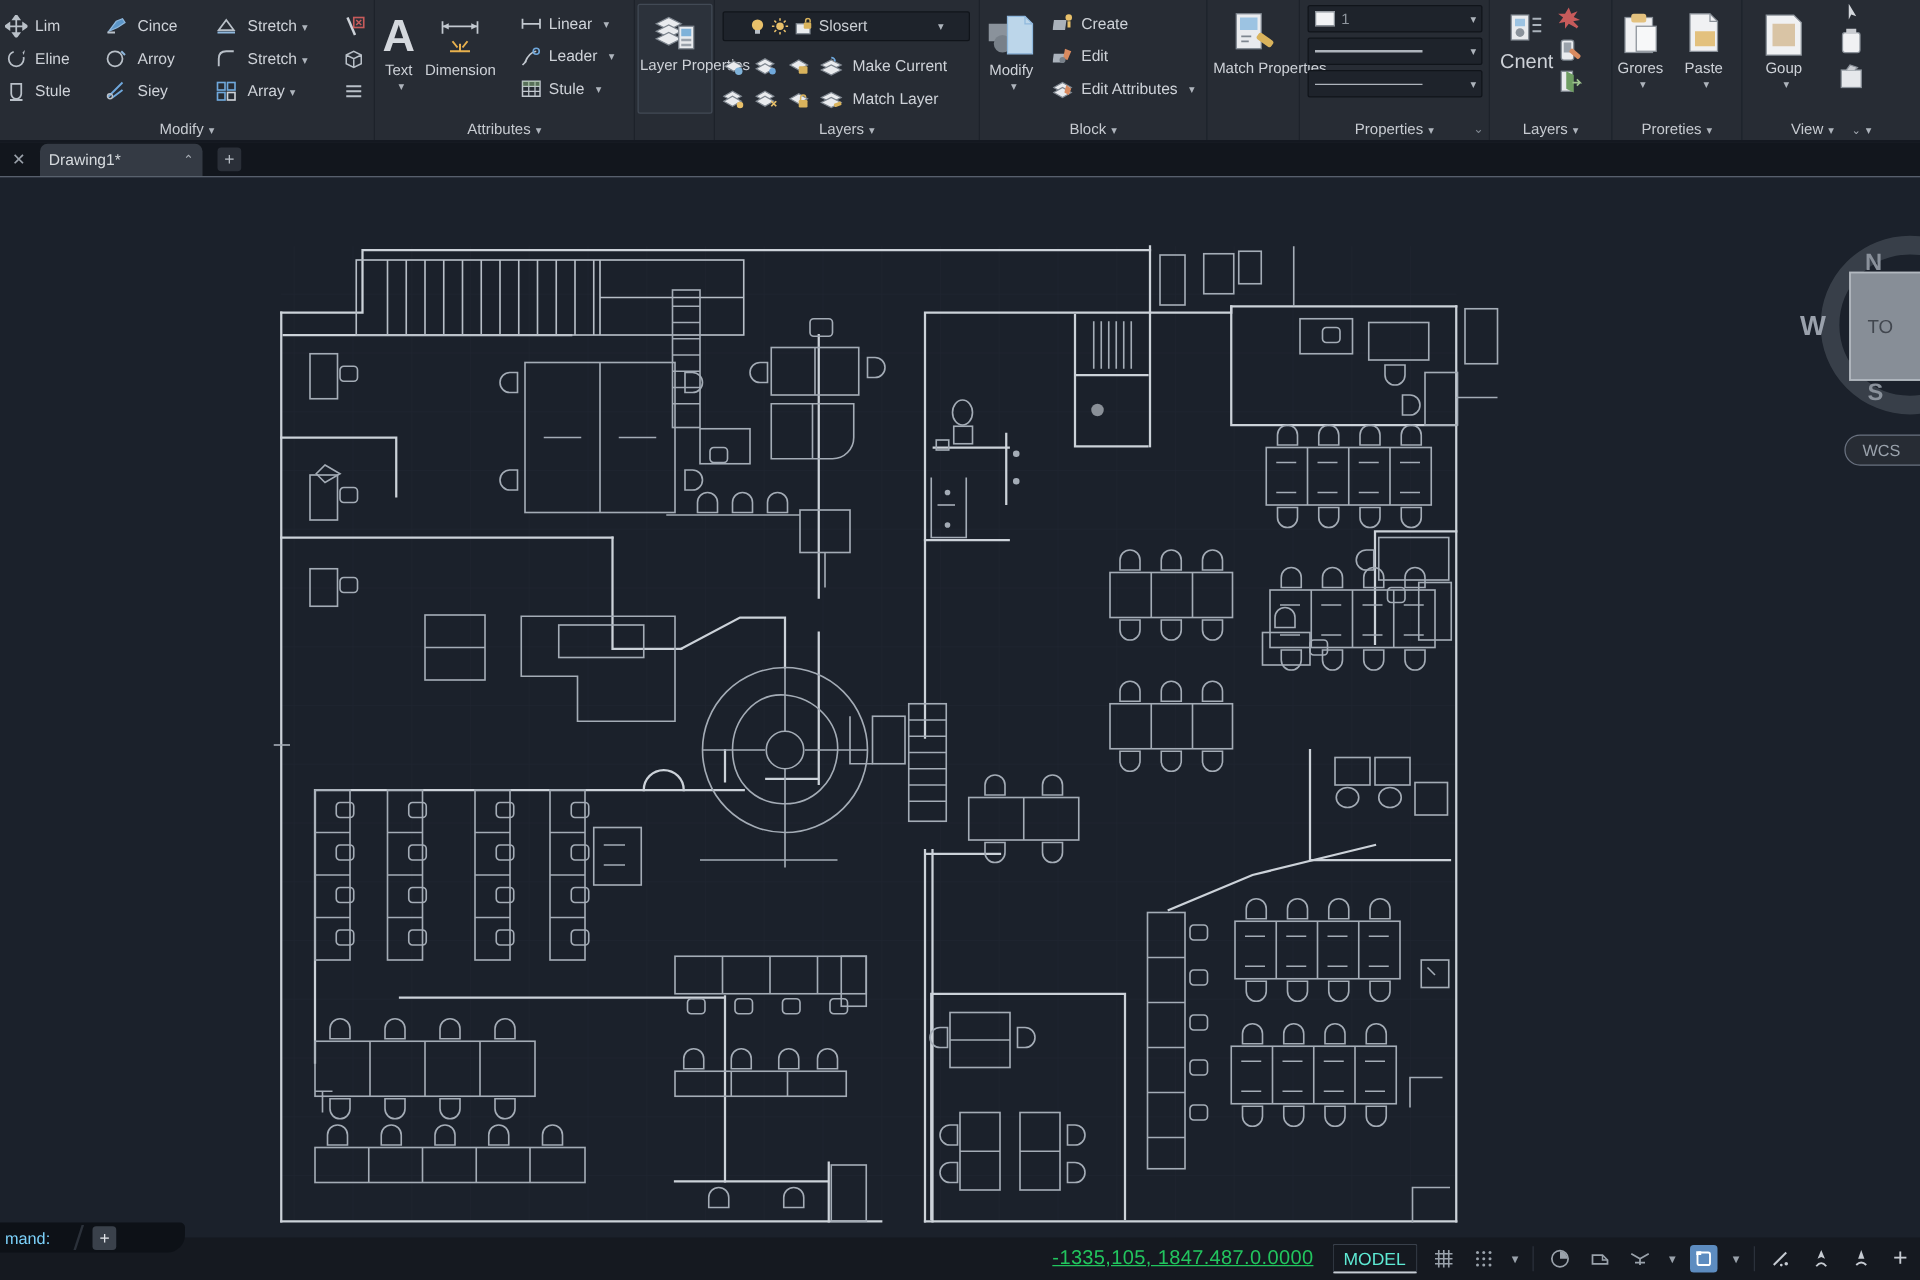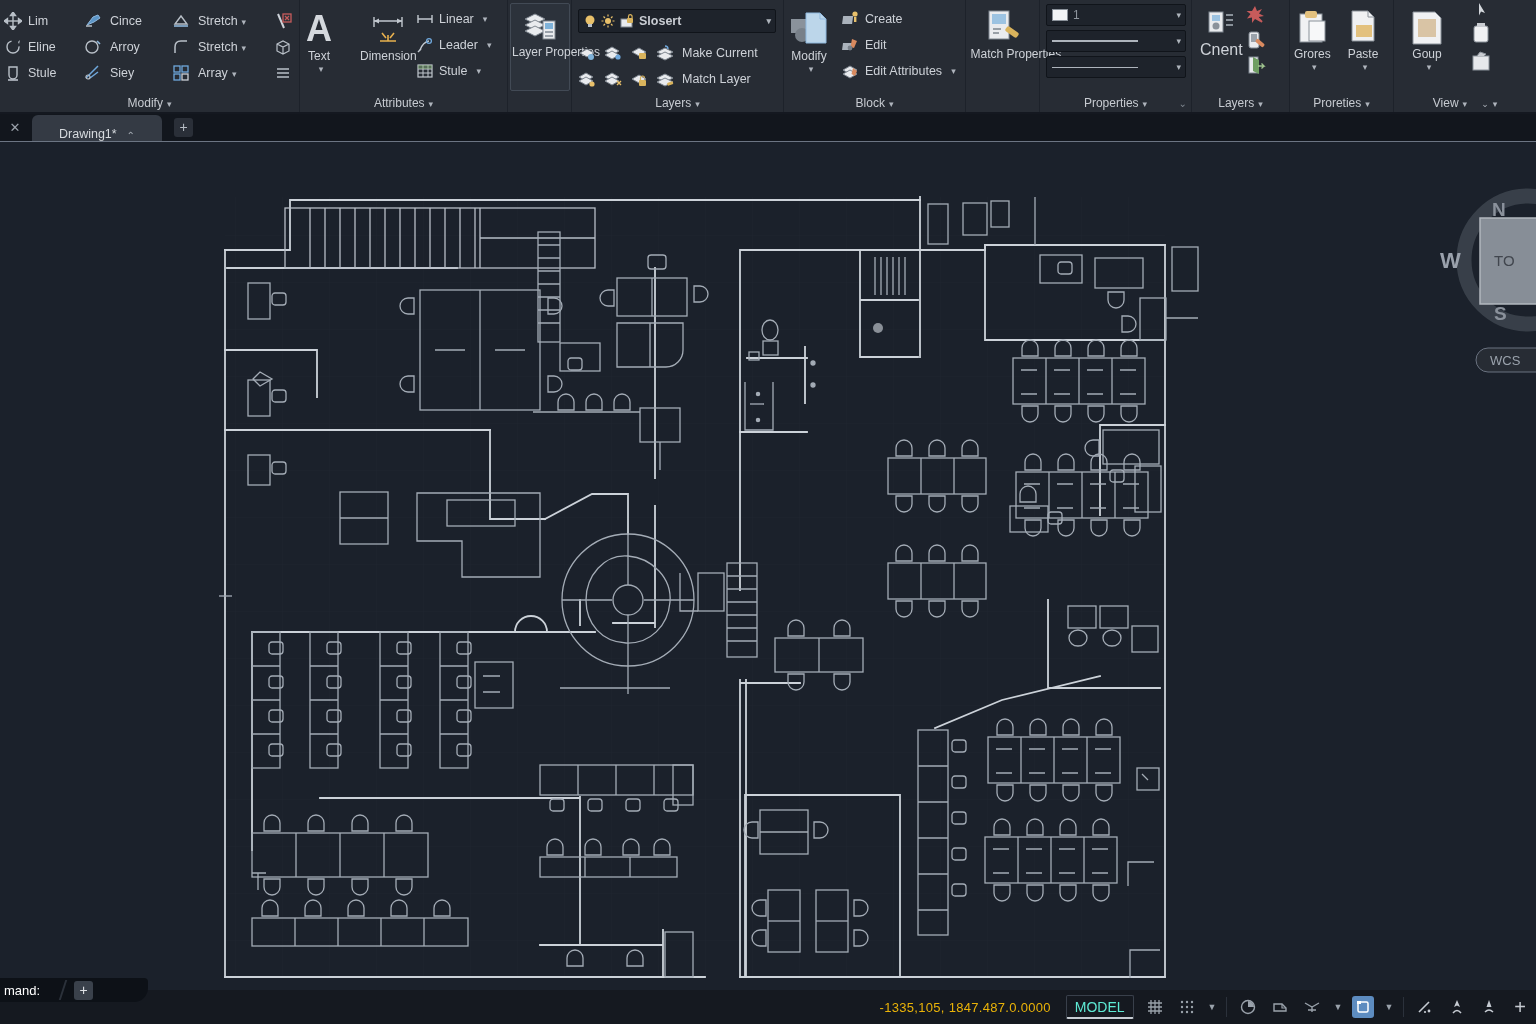--- a/index.html
+++ b/index.html
@@ -26,69 +26,69 @@
   .p-modify { left:0; width:300px; }
   .modify-grid { position:absolute; top:8px; left:4px; display:grid;
                  grid-template-columns:20px 52px 22px 58px 22px 72px 30px;
                  grid-auto-rows:26px; align-items:center; column-gap:4px; }
   .p-annot { left:300px; width:208px; }
   .p-layerprops { left:508px; width:64px; }
   .layerprops-btn { margin:3px 2px; width:60px; height:88px; background:#2c323b;
                     border:1px solid #424a55; border-radius:2px; }
   .p-layers { left:572px; width:212px; }
   .layers-dd { position:absolute; top:9px; left:6px; width:198px; height:24px;
-               gap:4px; padding:0 4px; font-size:12.5px;font-weight:bold; }
+               gap:4px; padding:0 20px; font-size:12.5px; }
   .layers-rows { position:absolute; top:40px; left:6px; }
   .p-block { left:784px; width:182px; }
   .p-matchprops { left:966px; width:74px; }
   .p-props { left:1040px; width:152px; }
   .prop-dd { width:140px; height:22px; margin:4px 6px 0 6px; gap:5px; padding:0 5px;
              font-size:12px; justify-content:flex-start; position:relative; }
   .prop-dd .dd-caret { position:absolute; right:4px; }
   .p-layers2 { left:1192px; width:98px; }
   .p-clip { left:1290px; width:104px; }
   .p-view { left:1394px; width:142px; border-right:none; }
 
   
   .tabbar { position:absolute; top:114px; left:0; width:1536px; height:27px;
             background:#12161d; }
   .tab-close { position:absolute; left:6px; top:5px; width:18px; height:18px;
                color:#9aa1aa; font-size:13px; text-align:center; line-height:18px; }
   .doc-tab { position:absolute; left:32px; top:1px; width:130px; height:26px;
              background:#343a44; border-radius:6px 6px 0 0; color:#d6dade;
-             font-size:12.5px; display:flex; align-items:flex-end; padding:0 27px; }
+             font-size:12.5px; display:flex; align-items:center; padding:0 7px; }
   .doc-tab .chev { margin-left:auto; color:#aab0b8; font-size:10px; }
   .tab-plus { position:absolute; left:174px; top:4px; width:19px; height:19px;
               background:#2a2f38; border-radius:3px; color:#b7bdc5; font-size:14px;
               text-align:center; line-height:19px; }
   .canvas-topline { position:absolute; top:141px; left:0; width:1536px; height:1px;
                     background:#6c7583; }
 
   
   .canvas { position:absolute; top:142px; left:0; width:1536px; height:848px;
             background:#1b212b; overflow:hidden; }
   .plan-svg { position:absolute; inset:0; }
   .viewcube { position:absolute; top:26px; right:-42px; width:150px; height:212px; }
 
   
   .cmdbar { position:absolute; left:0; top:978px; height:24px; width:148px;
             background:#0d1117; border-radius:0 4px 14px 0; display:flex;
             align-items:center; z-index:5; }
-  .cmdbar .prompt { color:#ffffff; font-size:13px; margin-left:4px; }
+  .cmdbar .prompt { color:#7dd3fc; font-size:13px; margin-left:4px; }
   .cmd-slash { width:10px; height:20px; border-right:2px solid #2b313a;
                transform:skewX(-18deg); margin-left:14px; }
   .cmd-plus { width:19px; height:19px; background:#3a414b; border-radius:3px;
               color:#e0e3e7; text-align:center; line-height:19px; font-size:14px;
               margin-left:10px; }
 
   
   .statusbar { position:absolute; bottom:0; left:0; width:1536px; height:34px;
                background:#151920; display:flex; align-items:center;
                justify-content:flex-end; gap:10px; padding-right:10px; }
-  .coords { color:#eab308; font-size:13px; letter-spacing:.3px; }
+  .coords { color:#22c55e; font-size:16px; letter-spacing:.3px;text-decoration:underline; }
   .model-btn { color:#5eead4; font-size:14px; padding:3px 8px 2px 8px;
                border:1px solid #39404b; border-bottom:2px solid #c7cdd4;
                border-radius:2px; margin-left:5px; }
   .sb-icon { width:22px; height:22px; display:flex; align-items:center;
              justify-content:center; }
   .sb-sep { width:1px; height:20px; background:#2b313b; }
   .sb-blue { background:#5d8cc0; border-radius:3px; }
   .sb-caret { color:#9aa2ab; font-size:9px; }
   .sb-plus { color:#c6cbd2; font-size:20px; margin-left:4px; }
 </style>
@@ -183,21 +183,21 @@
       </div>
       <div class="panel-label"><span>Modify</span><span class="caret">▾</span></div>
     </div>
 
     <div class="panel p-annot">
       <div style="position:absolute; top:4px; left:6px;" class="bigbtn">
         <span style="font-size:36px;color:#d4d8dd;line-height:40px;font-weight:bold;">A</span>
         <span class="itm-label">Text</span>
         <span class="caret">▾</span>
       </div>
-      <div style="position:absolute; top:4px; left:60px;" class="bigbtn">
+      <div style="position:absolute; top:4px; left:40px;" class="bigbtn">
         <span class="icon16" style="width:40px;height:40px;flex-basis:40px;">
           <svg viewBox="0 0 40 40">
               <path d="M6,8 v10 M34,8 v10 M6,12 h28" stroke="#c2c8cf" stroke-width="1.4" fill="none"></path>
               <path d="M6,12 l5,-2.5 v5z M34,12 l-5,-2.5 v5z" fill="#c2c8cf"></path>
               <g stroke="#e8b14e" stroke-width="1.6">
                 <path d="M20,26 v6 M14,24 l4,5 M26,24 l-4,5 M12,32 h16"></path>
               </g>
             </svg></span>
         <span class="itm-label">Dimension</span>
       </div>

